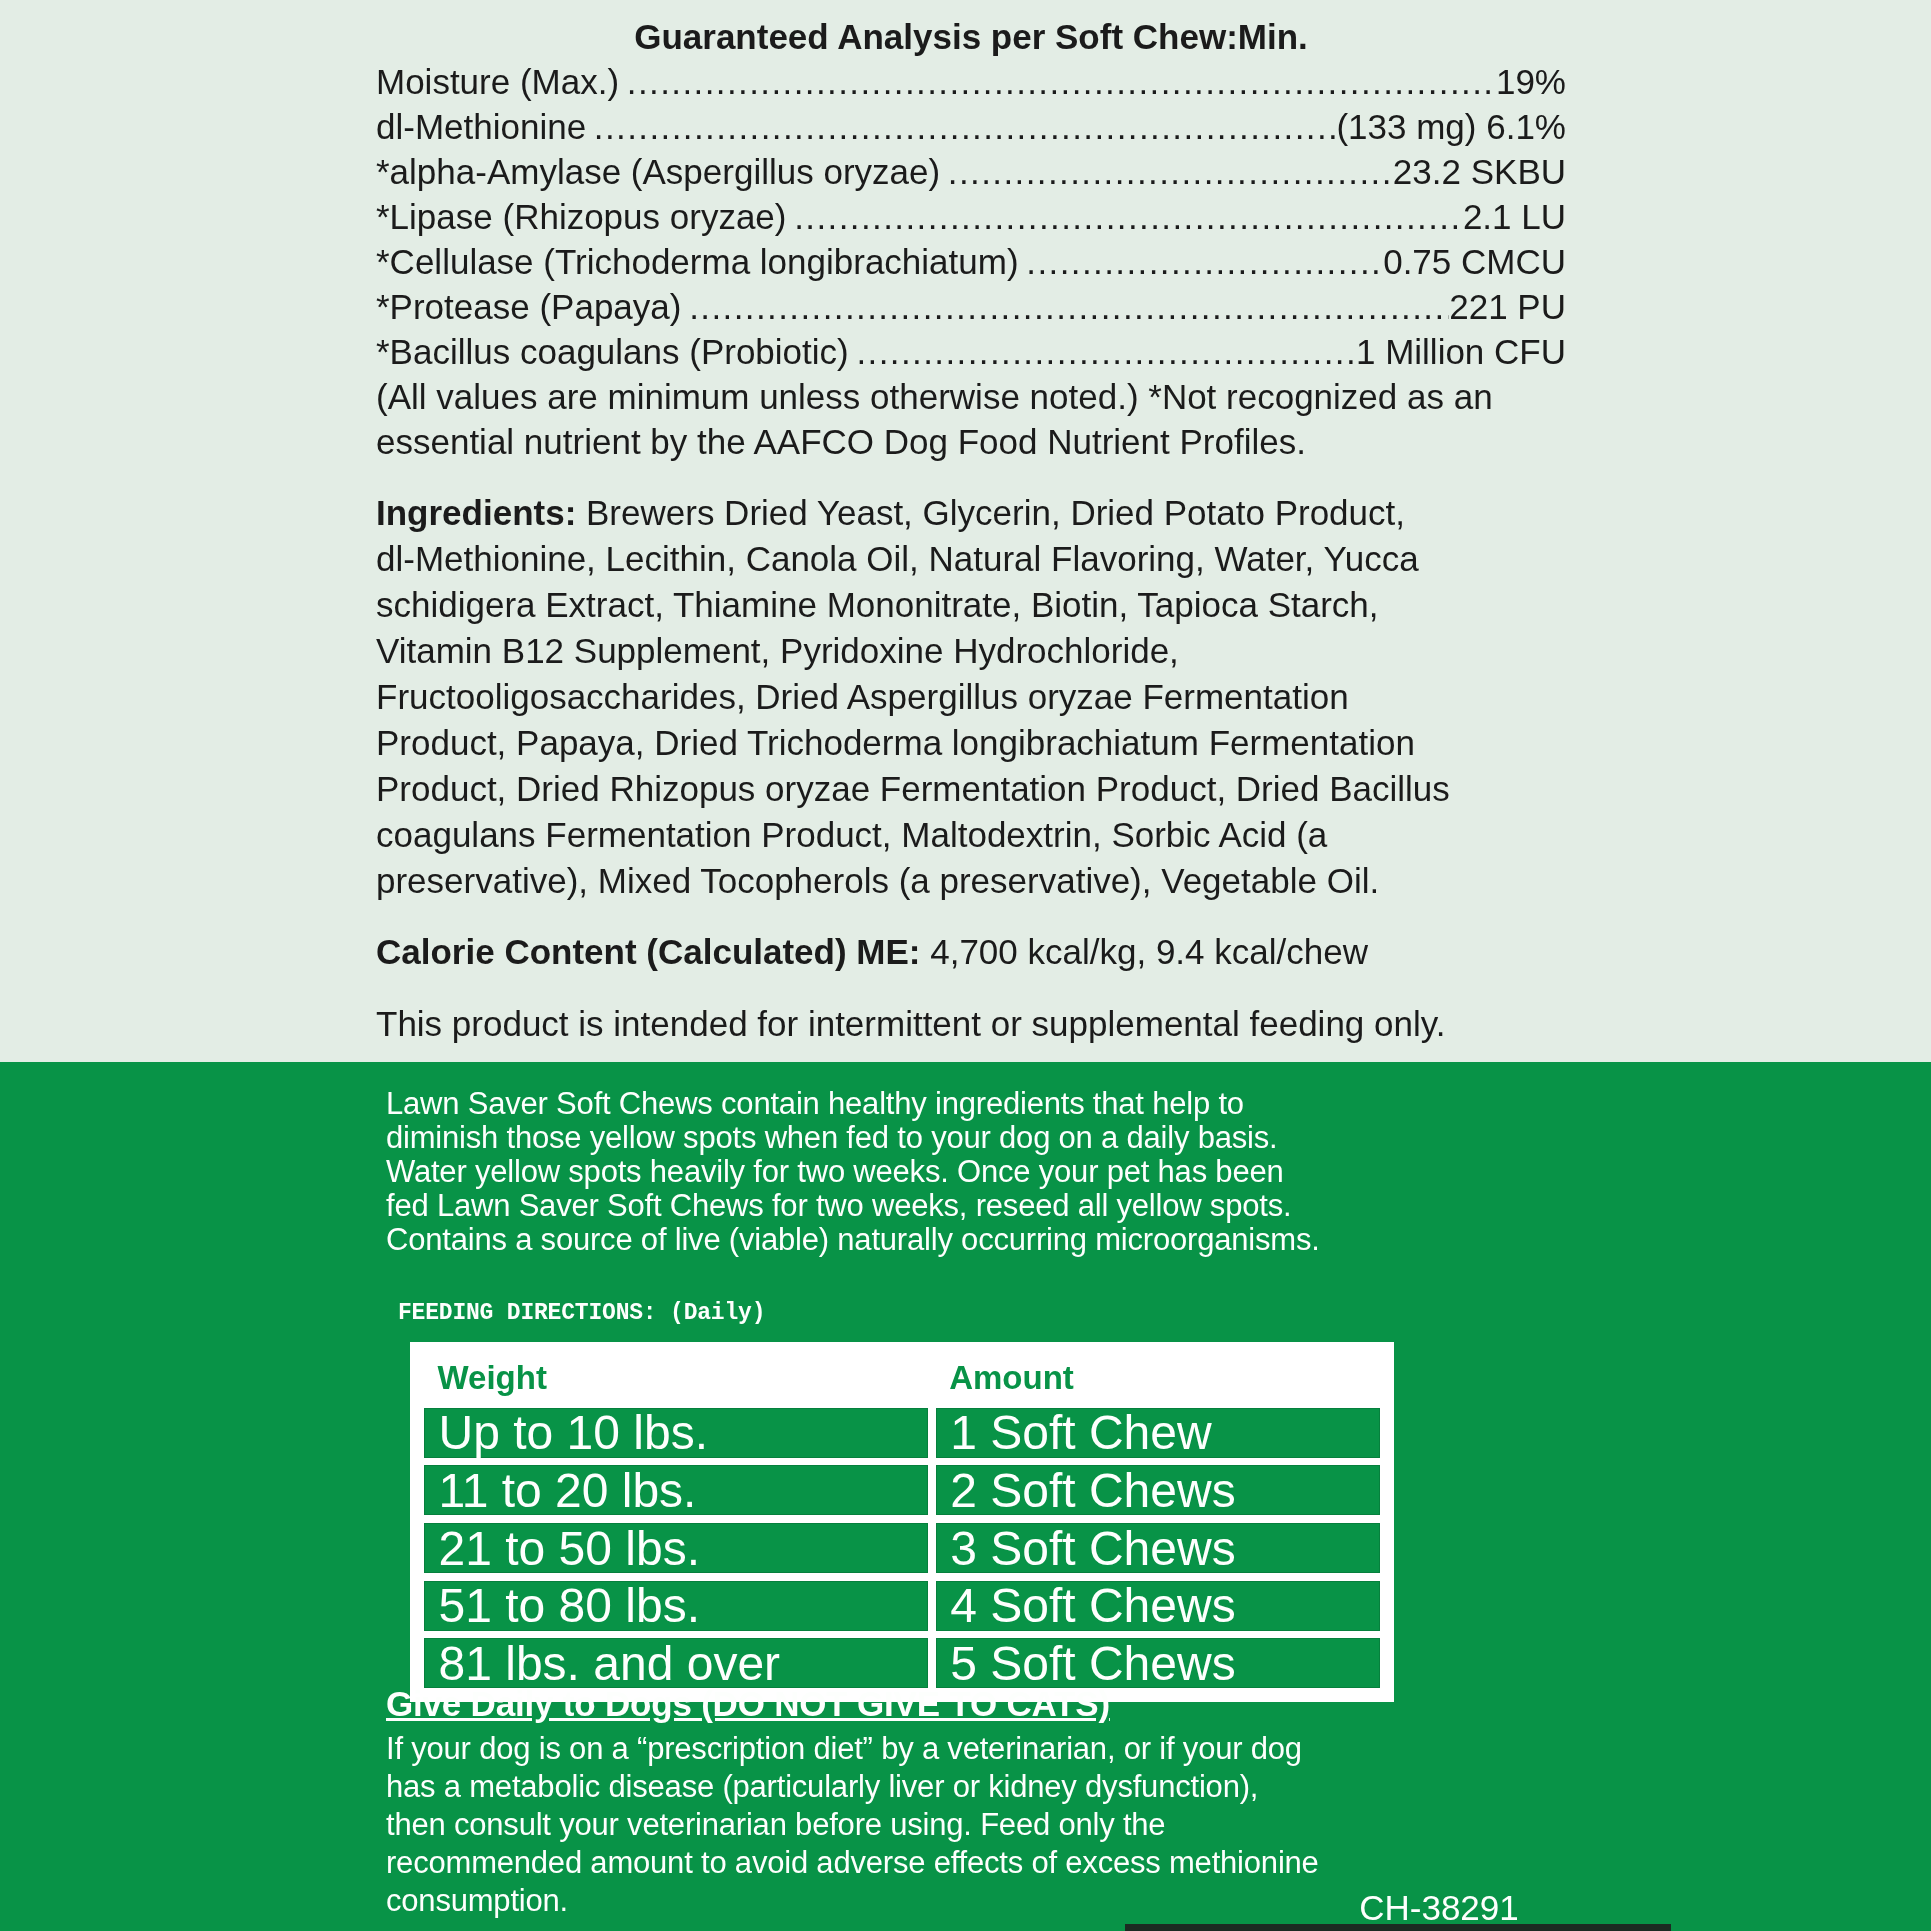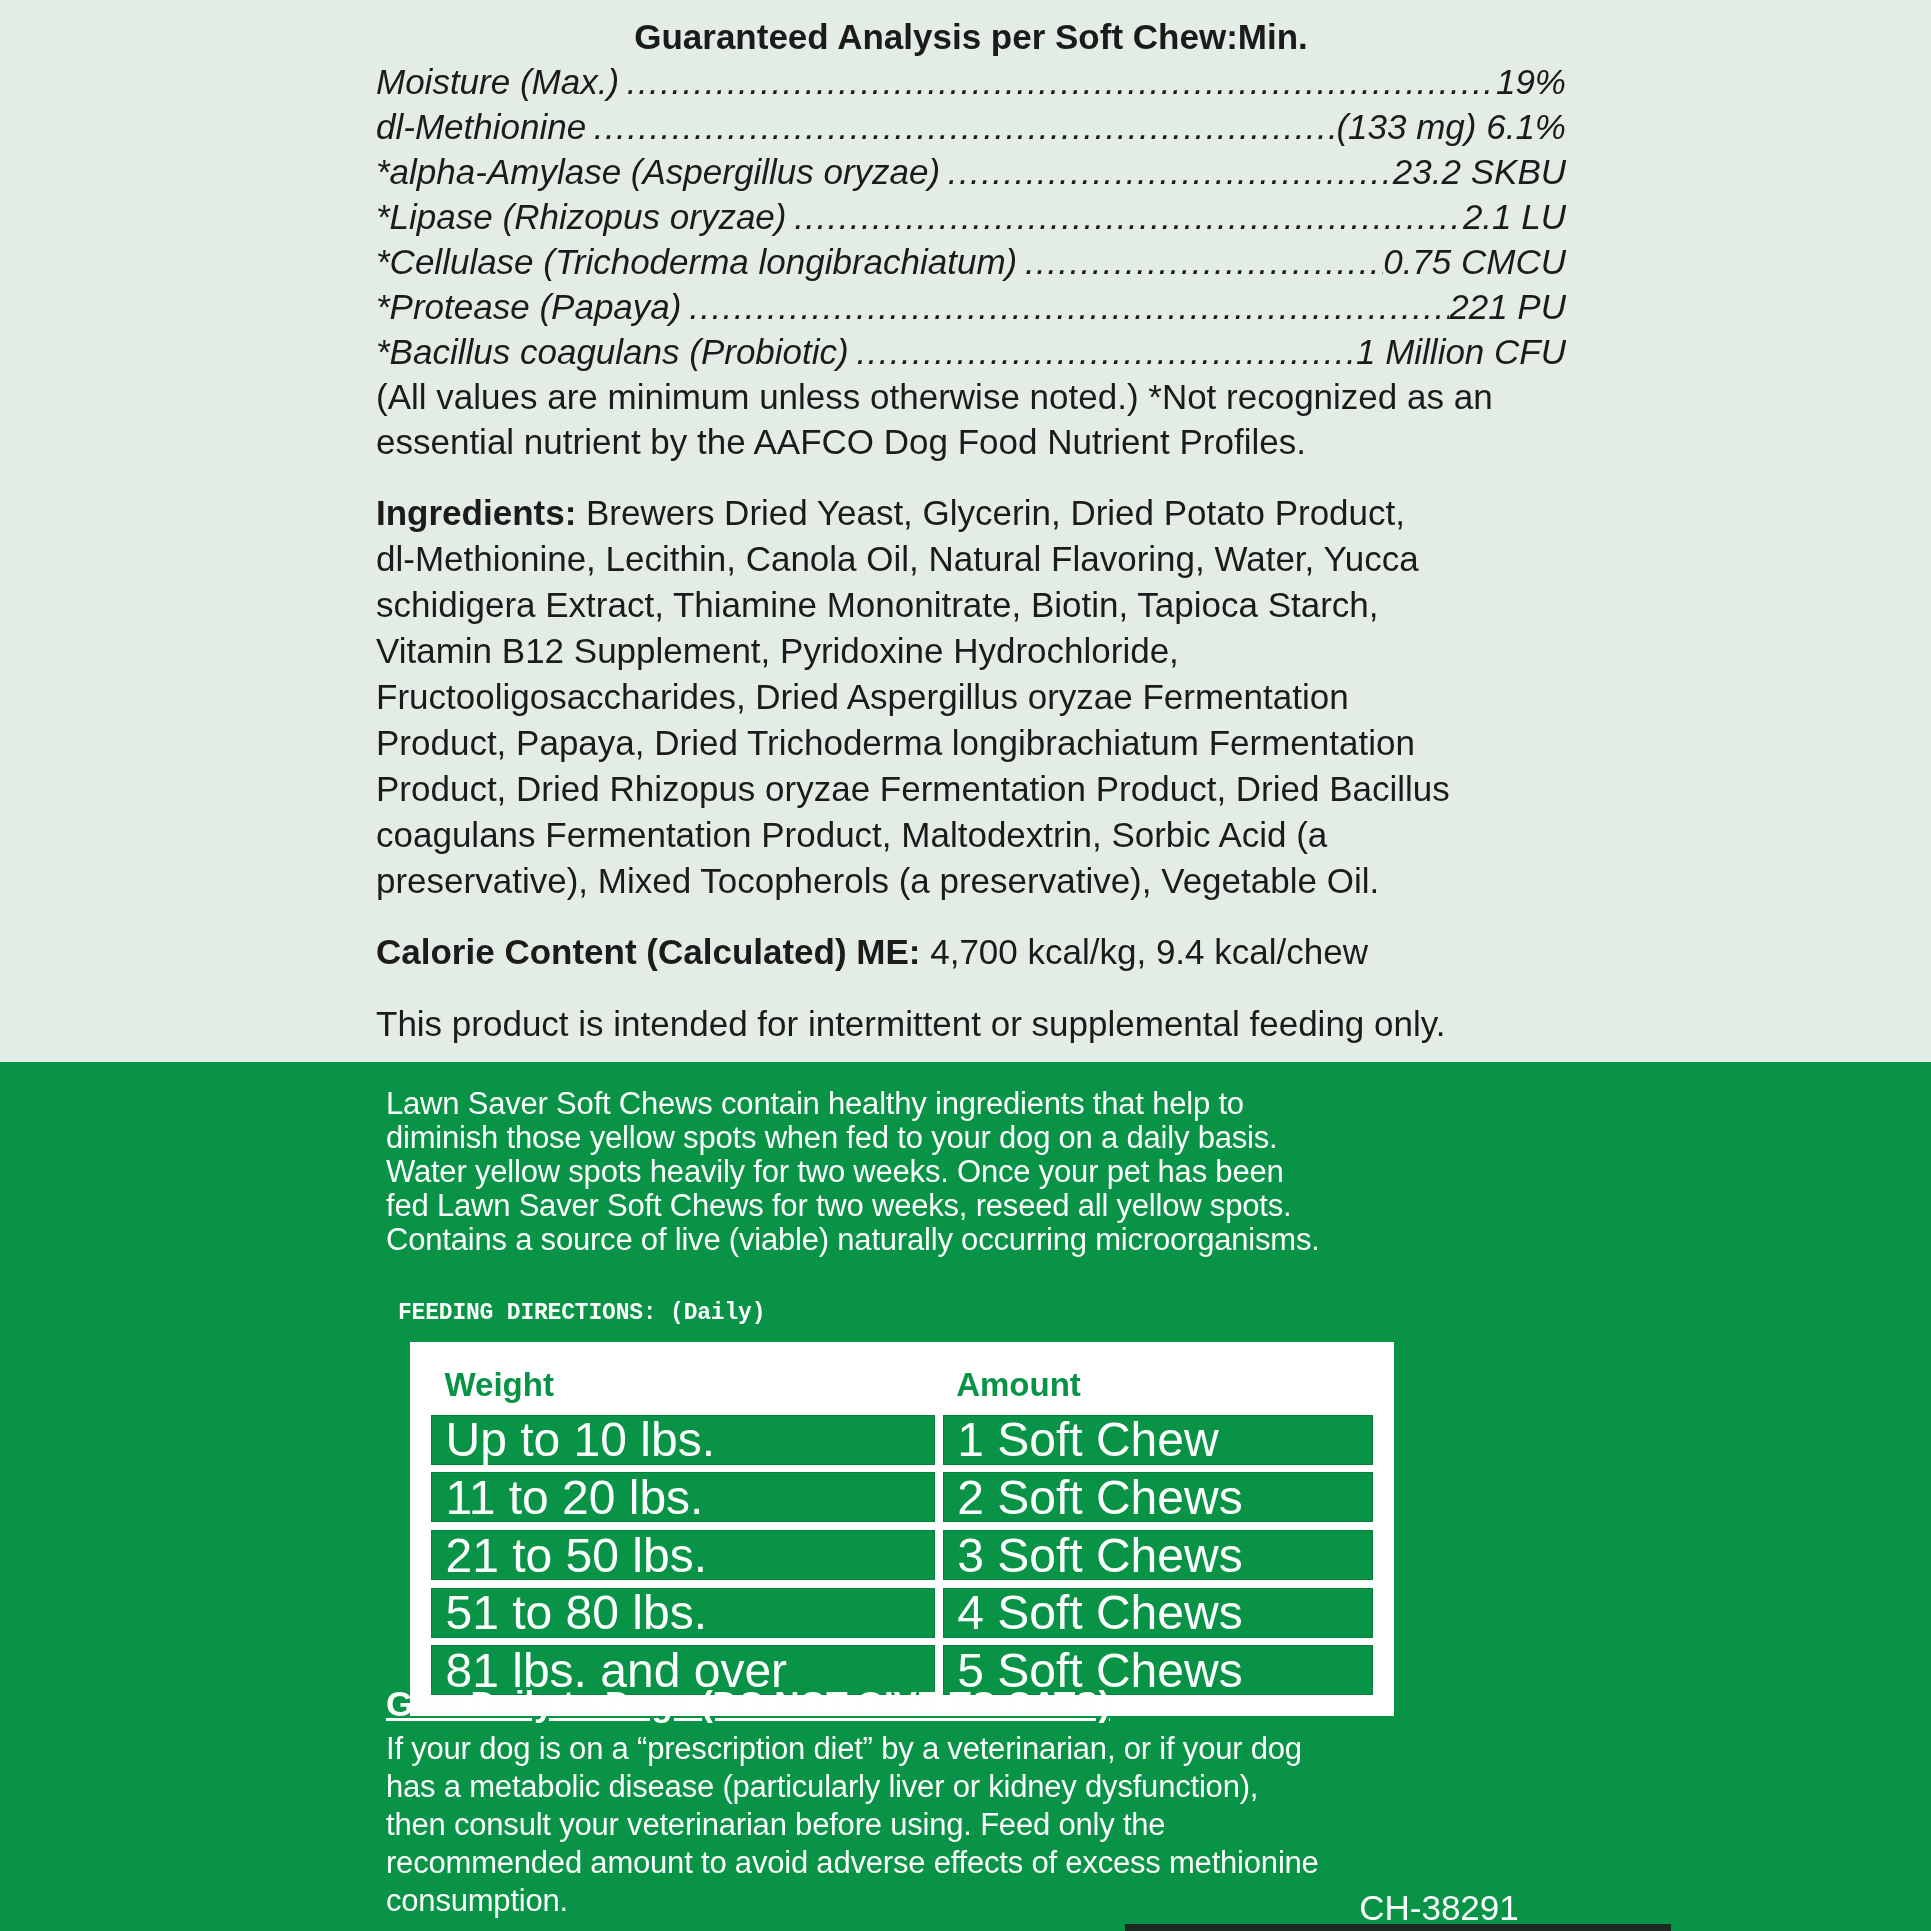--- a/index.html
+++ b/index.html
@@ -17,21 +17,21 @@
   .light-section {
     position: absolute; left: 0; top: 0;
     width: 1931px; height: 1062px;
     background: var(--light-bg, #e3ede5);
   }
   .light-content {
     position: absolute; left: 376px; top: 13.5px; width: 1190px;
     font-size: 35px; line-height: 45px;
   }
   .ga-head { display: flex; justify-content: center; font-weight: bold; }
-  .ga-row { display: flex; align-items: center; font-style: italic; }
+  .ga-row { display: flex; align-items: center; }
   .ga-label { white-space: nowrap; }
   .ga-value { white-space: nowrap; }
   .dots {
     flex: 1 1 auto; overflow: hidden; white-space: nowrap;
     padding: 0 7.7px; letter-spacing: 1.4px;
   }
   .footnote { white-space: pre-line; }
   .para { margin: 0; white-space: pre-line; }
   .ingredients { margin-top: 26px; line-height: 46px; }
   .calorie { margin-top: 25px; line-height: 46px; }
@@ -48,21 +48,21 @@
     position: absolute; left: 386px; top: 25px; width: 1217px;
     font-size: 31px; line-height: 34px; letter-spacing: -0.2px;
     white-space: pre-line; margin: 0;
   }
   .feeding-title {
     position: absolute; left: 398px; top: 238px;
     font-size: 23px; font-weight: bold; letter-spacing: -0.2px; font-family: Liberation Mono, monospace;
   }
   .feed-table {
     position: absolute; left: 410px; top: 280px; width: 984px;
-    background: #ffffff; padding: 21px; box-sizing: border-box;
+    background: #ffffff; padding: 14px; box-sizing: border-box;
   }
   .thead { display: flex; gap: 7.7px; height: 44px; align-items: center; }
   .th {
     color: var(--green, #089347); font-weight: bold; font-size: 33px;
     padding-left: 13.5px; box-sizing: border-box;
   }
   .c1 { width: 504px; flex: none; }
   .c2 { flex: 1 1 auto; }
   .trow { display: flex; gap: 7.7px; margin-top: 7.7px; }
   .tcell {

